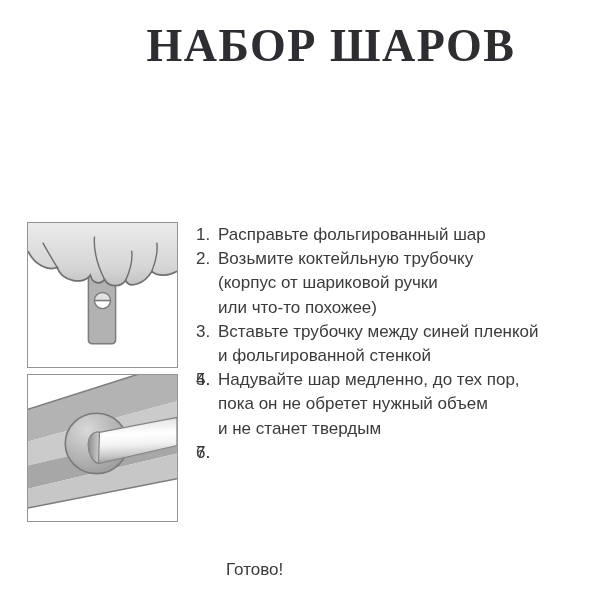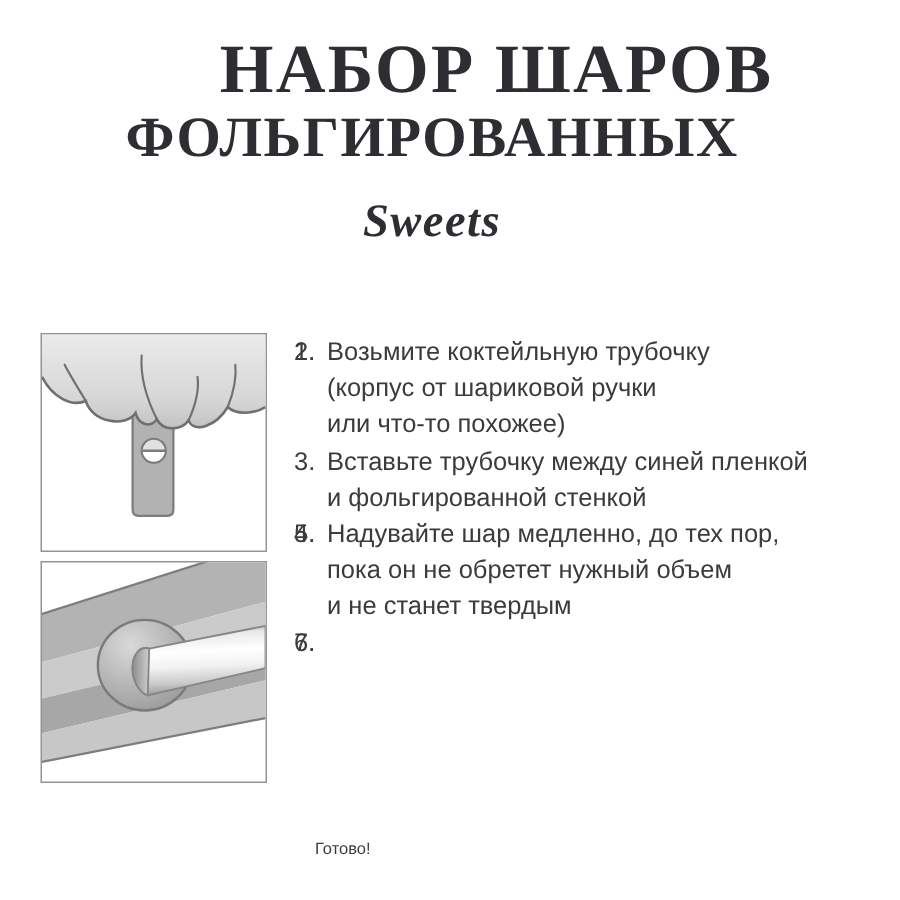--- a/index.html
+++ b/index.html
@@ -23,32 +23,30 @@
   .frame2{top:374px;height:148px;}
   .frame svg{display:block;width:100%;height:100%;}
   .steps{
     position:absolute;left:196px;top:223px;width:404px;margin:0;padding:0;list-style:none;
     font-size:17px;line-height:24.2px;color:#3b3b3b;
   }
   .step{position:relative;padding-left:22px;margin:0;}
   .step .num{position:absolute;left:0;top:0;}
   .step .txt{white-space:pre-line;}
   .done{
-    position:absolute;left:210px;top:560px;
-    font-size:11px;color:#3b3b3b;
+    position:absolute;left:226px;top:560px;
+    font-size:17px;color:#3b3b3b;
   }
 </style>
 </head>
 <body>
 
 <div class="page">
 
   <div class="title-line1">НАБОР ШАРОВ</div>
-  <div class="title-line2">ФОЛЬГИРОВАННЫХ</div>
-  <div class="subtitle">Sweets</div>
 
   <div class="frame frame1">
     <svg viewBox="0 0 148 143" preserveAspectRatio="none">
       <defs>
         <linearGradient id="g-balloon" x1="0" y1="0" x2="0" y2="1">
           <stop offset="0" stop-color="#ebebeb"></stop>
           <stop offset="0.7" stop-color="#d6d6d6"></stop>
           <stop offset="1" stop-color="#c2c2c2"></stop>
         </linearGradient>
       </defs>
@@ -103,20 +101,21 @@
       <g>
         <path d="M148,42 L71,57 A10,15.5 -11 0 0 70,88 L148,70 Z" fill="url(#g-straw)" stroke="#858585" stroke-width="1.2" stroke-linejoin="round"></path>
         <path d="M71,57 A10,15.5 -11 0 0 70,88 Z" fill="url(#g-cap)" stroke="#858585" stroke-width="1.2"></path>
       </g>
     </svg>
   </div>
 
   <ol class="steps">
     <li class="step">
       <span class="num">1.</span>
+      <span class="txt">Расправьте фольгированный шар</span>
     </li>
     <li class="step">
       <span class="num">2.</span>
       <span class="txt">Возьмите коктейльную трубочку
 (корпус от шариковой ручки
 или что-то похожее)</span>
     </li>
     <li class="step">
       <span class="num">3.</span>
       <span class="txt">Вставьте трубочку между синей пленкой

